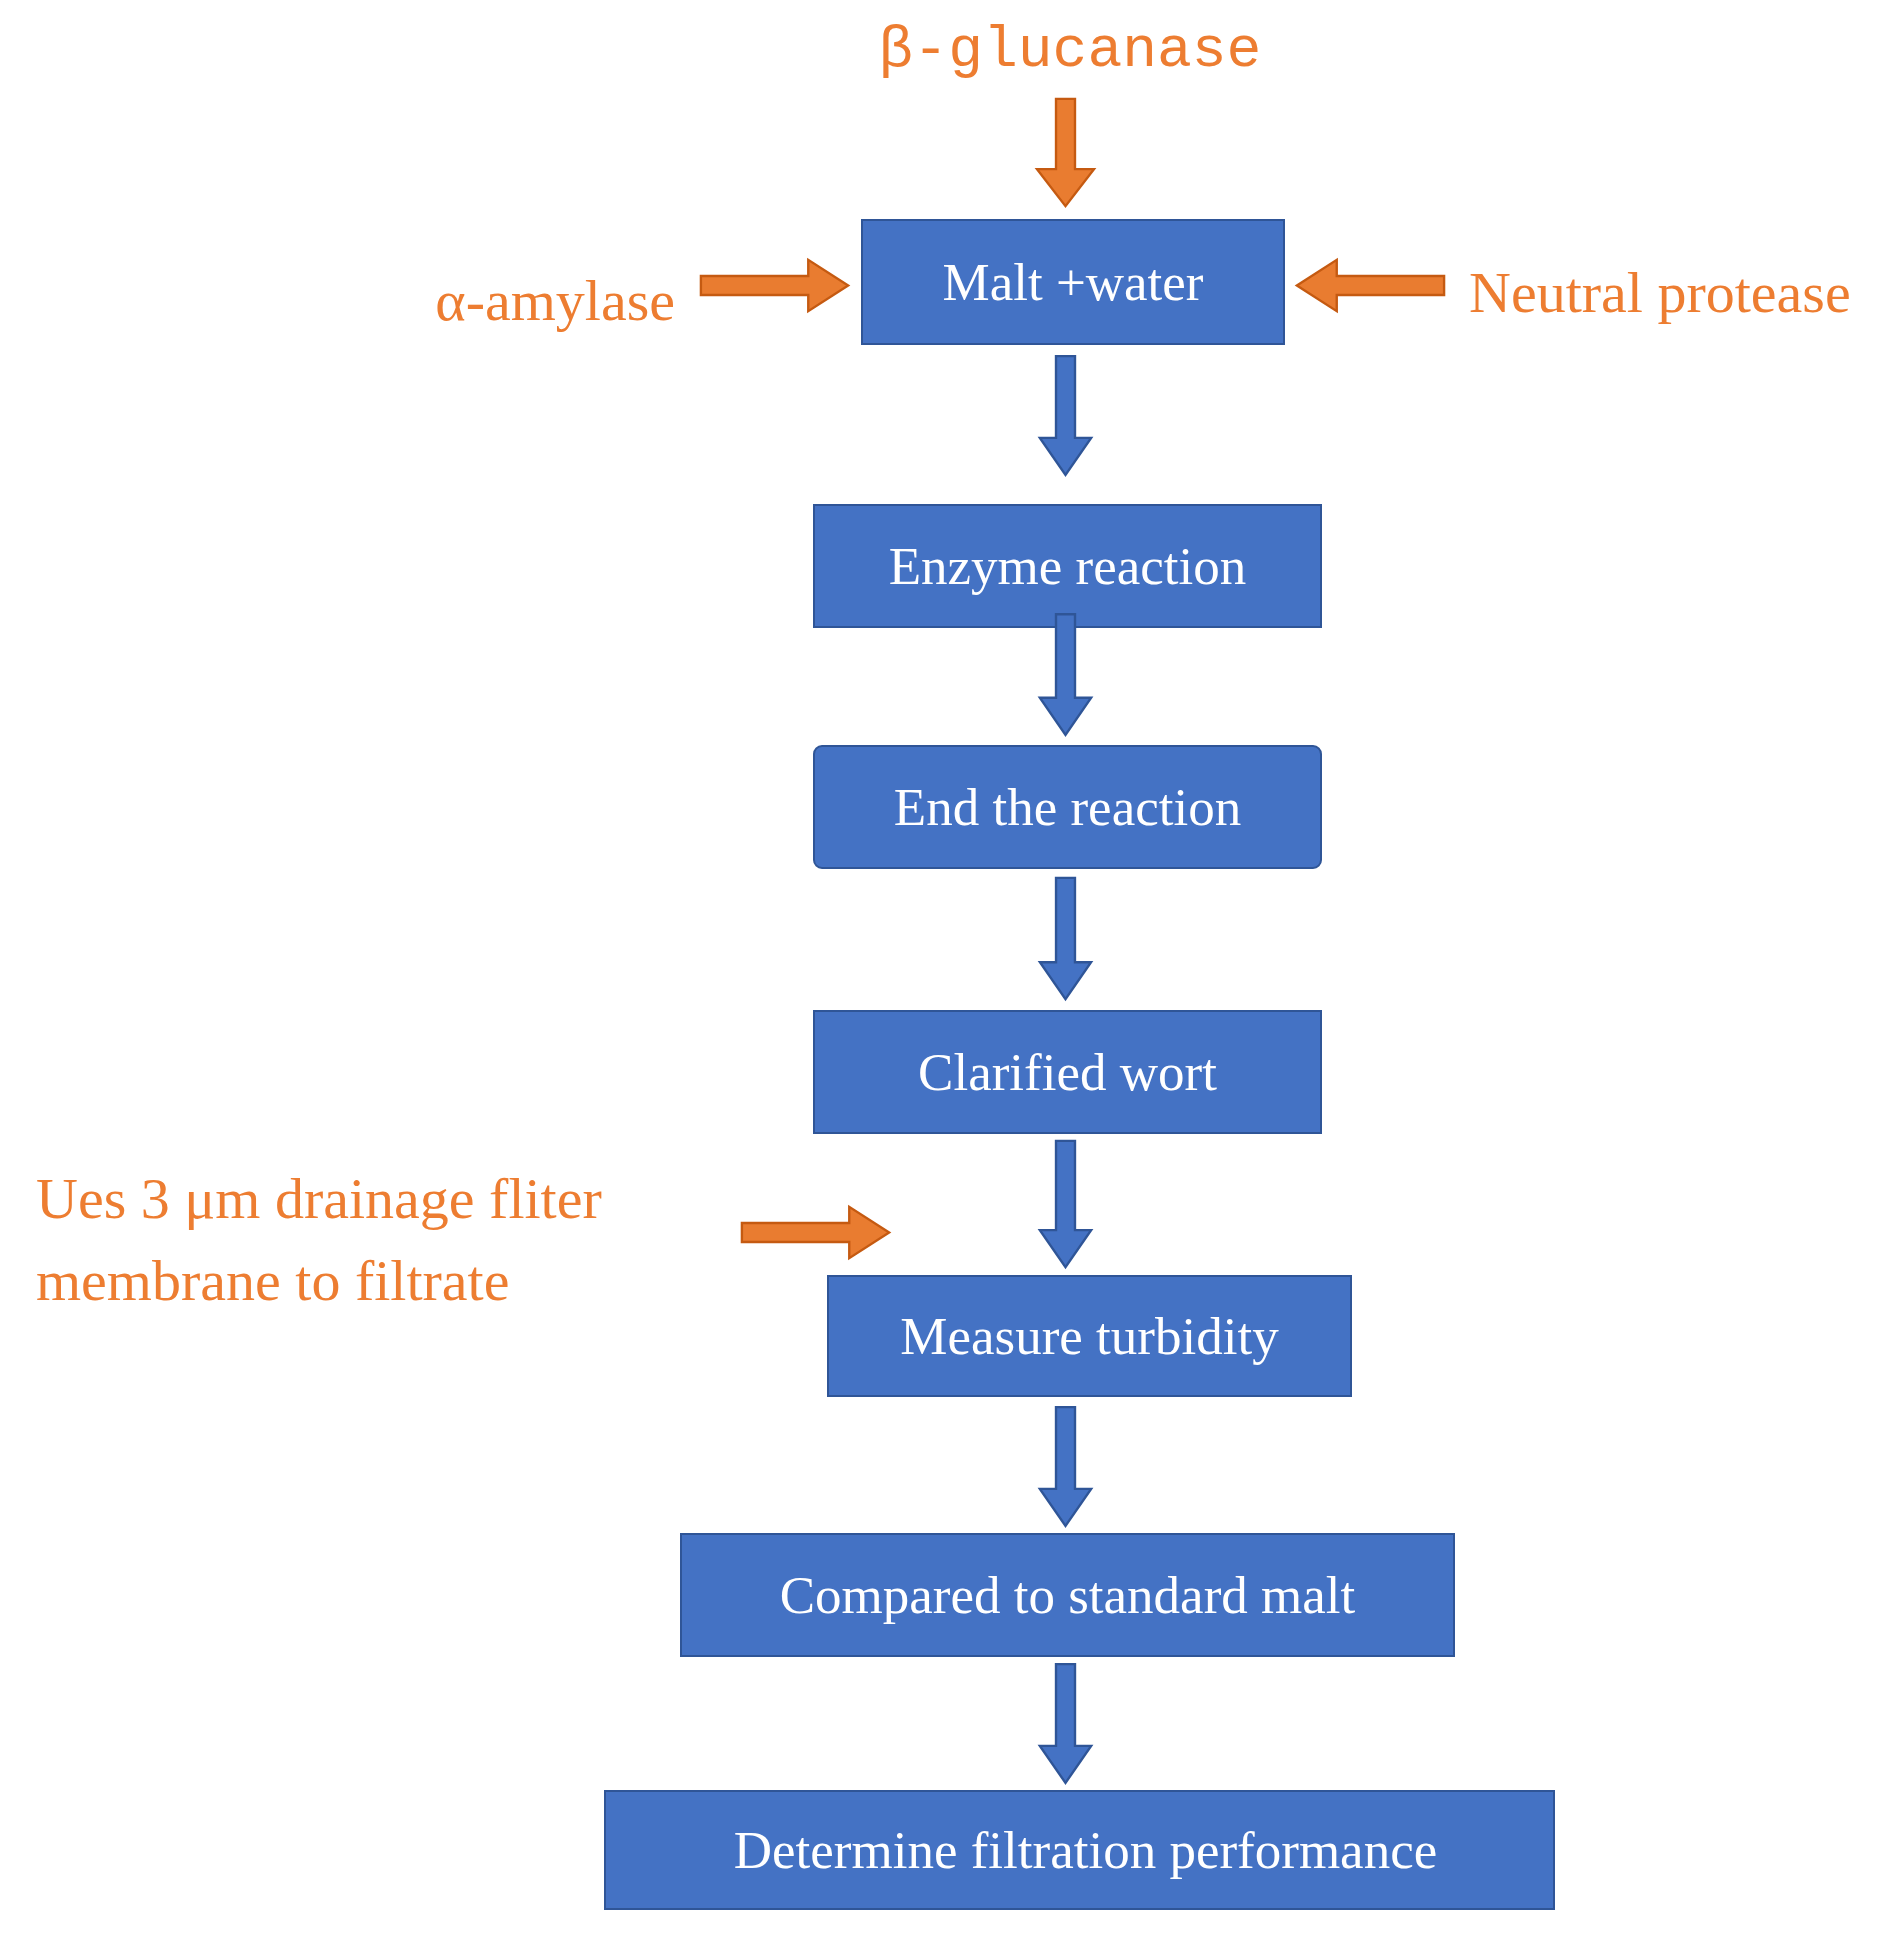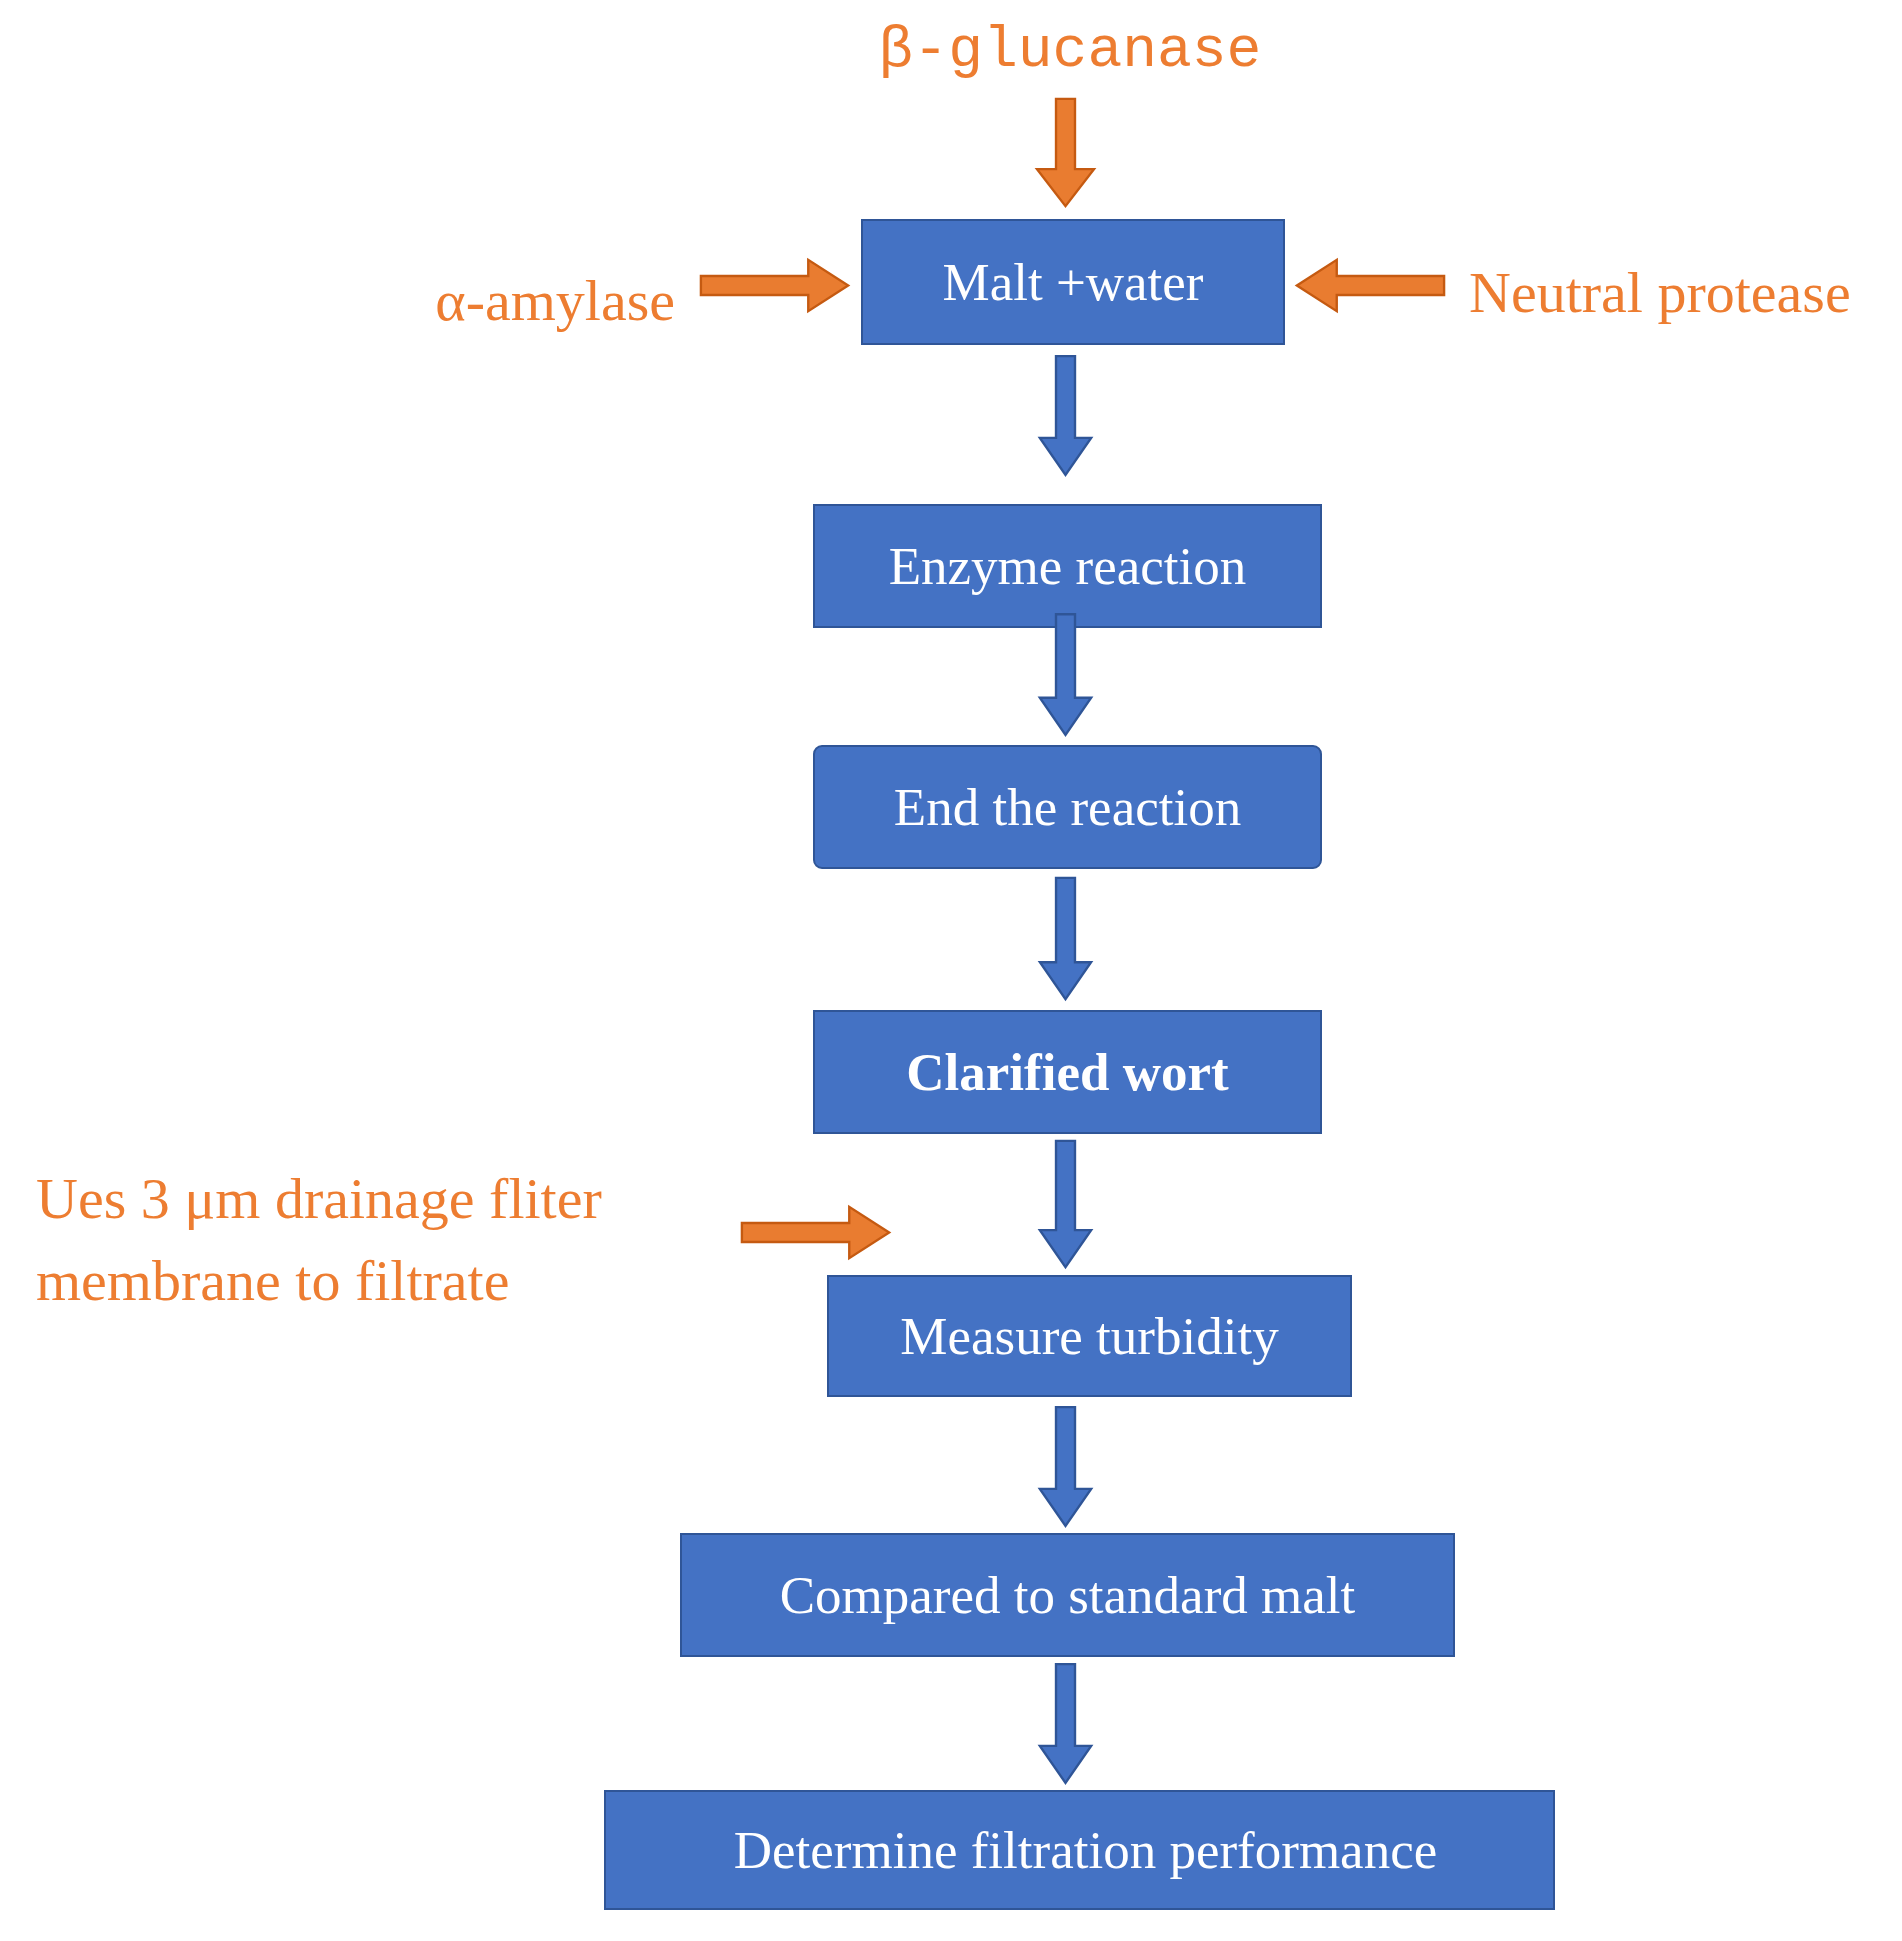--- a/index.html
+++ b/index.html
@@ -83,21 +83,21 @@
   </svg>
 
   <div class="flow-box" style="left:813px; top:745px; width:509px; height:124px;border-radius:9px;">
     <span>End the reaction</span>
   </div>
 
   <svg class="arrow-svg blue-arrow" style="left:1037px; top:876px;" width="57" height="126" viewBox="0 0 60 133">
     <polygon points="20,2 40,2 40,91 57,91 30,130 3,91 20,91"></polygon>
   </svg>
 
-  <div class="flow-box" style="left:813px; top:1010px; width:509px; height:124px;font-weight:bold;">
+  <div class="flow-box" style="left:813px; top:1010px; width:509px; height:124px;">
     <span>Clarified wort</span>
   </div>
 
   <div class="enzyme-label" style="left:36px; top:1158px; width:666px; text-align:left;">
     <div>Ues 3 μm drainage fliter</div>
     <div>membrane to filtrate</div>
   </div>
   <svg class="arrow-svg orange-arrow" style="left:740px; top:1202px;" width="152" height="61" viewBox="0 0 160 64">
     <polygon points="2,22 115,22 115,5 157,32 115,59 115,42 2,42"></polygon>
   </svg>

